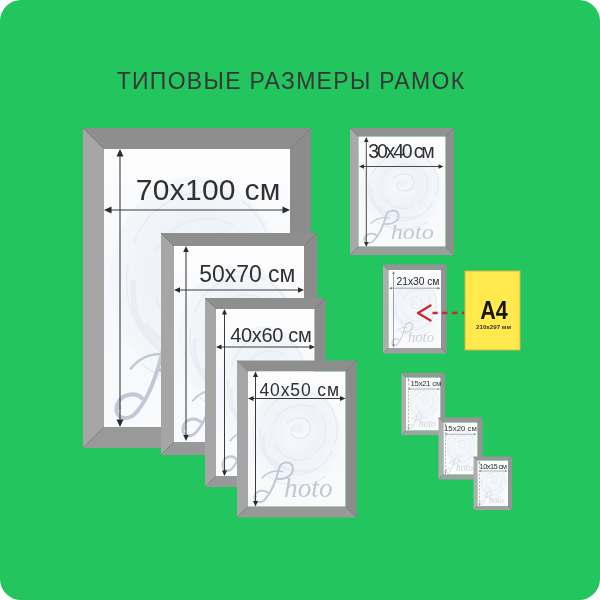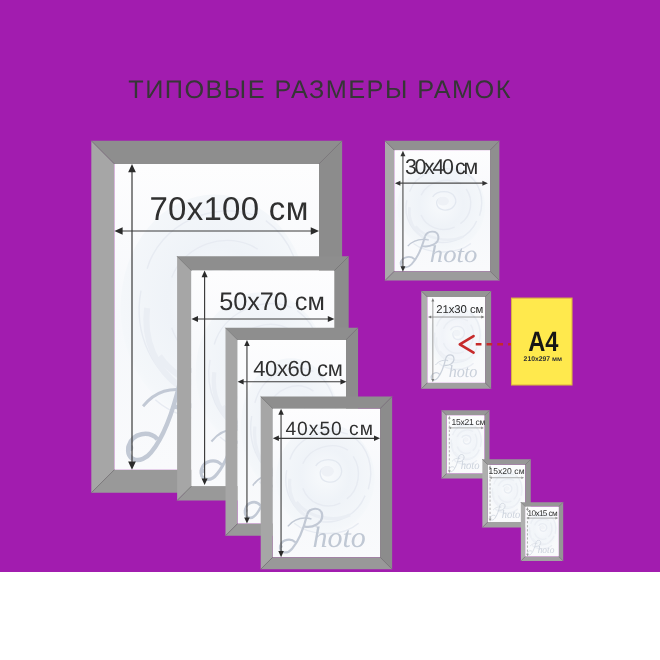--- a/index.html
+++ b/index.html
@@ -1,18 +1,18 @@
 <!DOCTYPE html>
 <html lang="ru"><head>
 <meta charset="utf-8">
 <title>Типовые размеры рамок</title>
 <style>
 html,body{margin:0;padding:0;background:#fff;}
-#page{position:relative;width:600px;height:520px;background:#a21caf;overflow:hidden;
-font-family:"Liberation Sans",sans-serif;}
+#page{position:relative;width:600px;height:600px;background:#22c55e;overflow:hidden;
+font-family:"Liberation Sans",sans-serif;border-radius:21px;}
 </style>
 </head>
 <body>
 <div id="page">
 <svg width="600" height="600" viewBox="0 0 600 600" font-family="'Liberation Sans',sans-serif">
 <defs>
 <linearGradient id="bgv" x1="0" y1="0" x2="0" y2="1">
 <stop offset="0" stop-color="#fdfdfe"></stop>
 <stop offset="0.5" stop-color="#f6f8fb"></stop>
 <stop offset="1" stop-color="#f9fafc"></stop>

